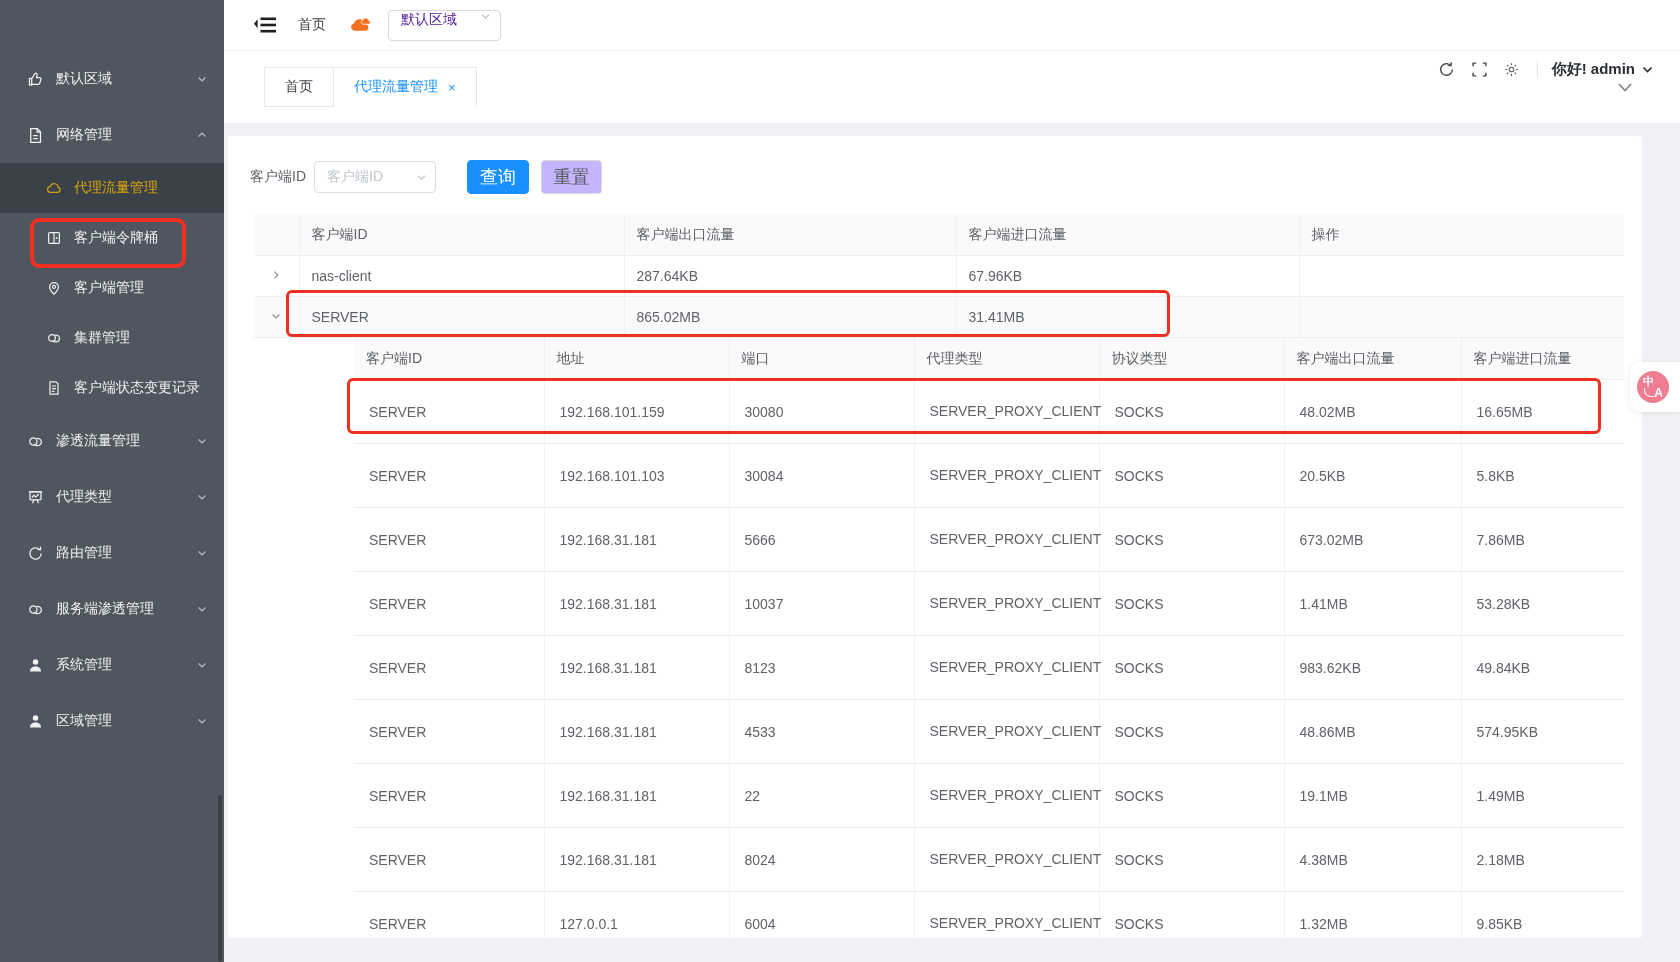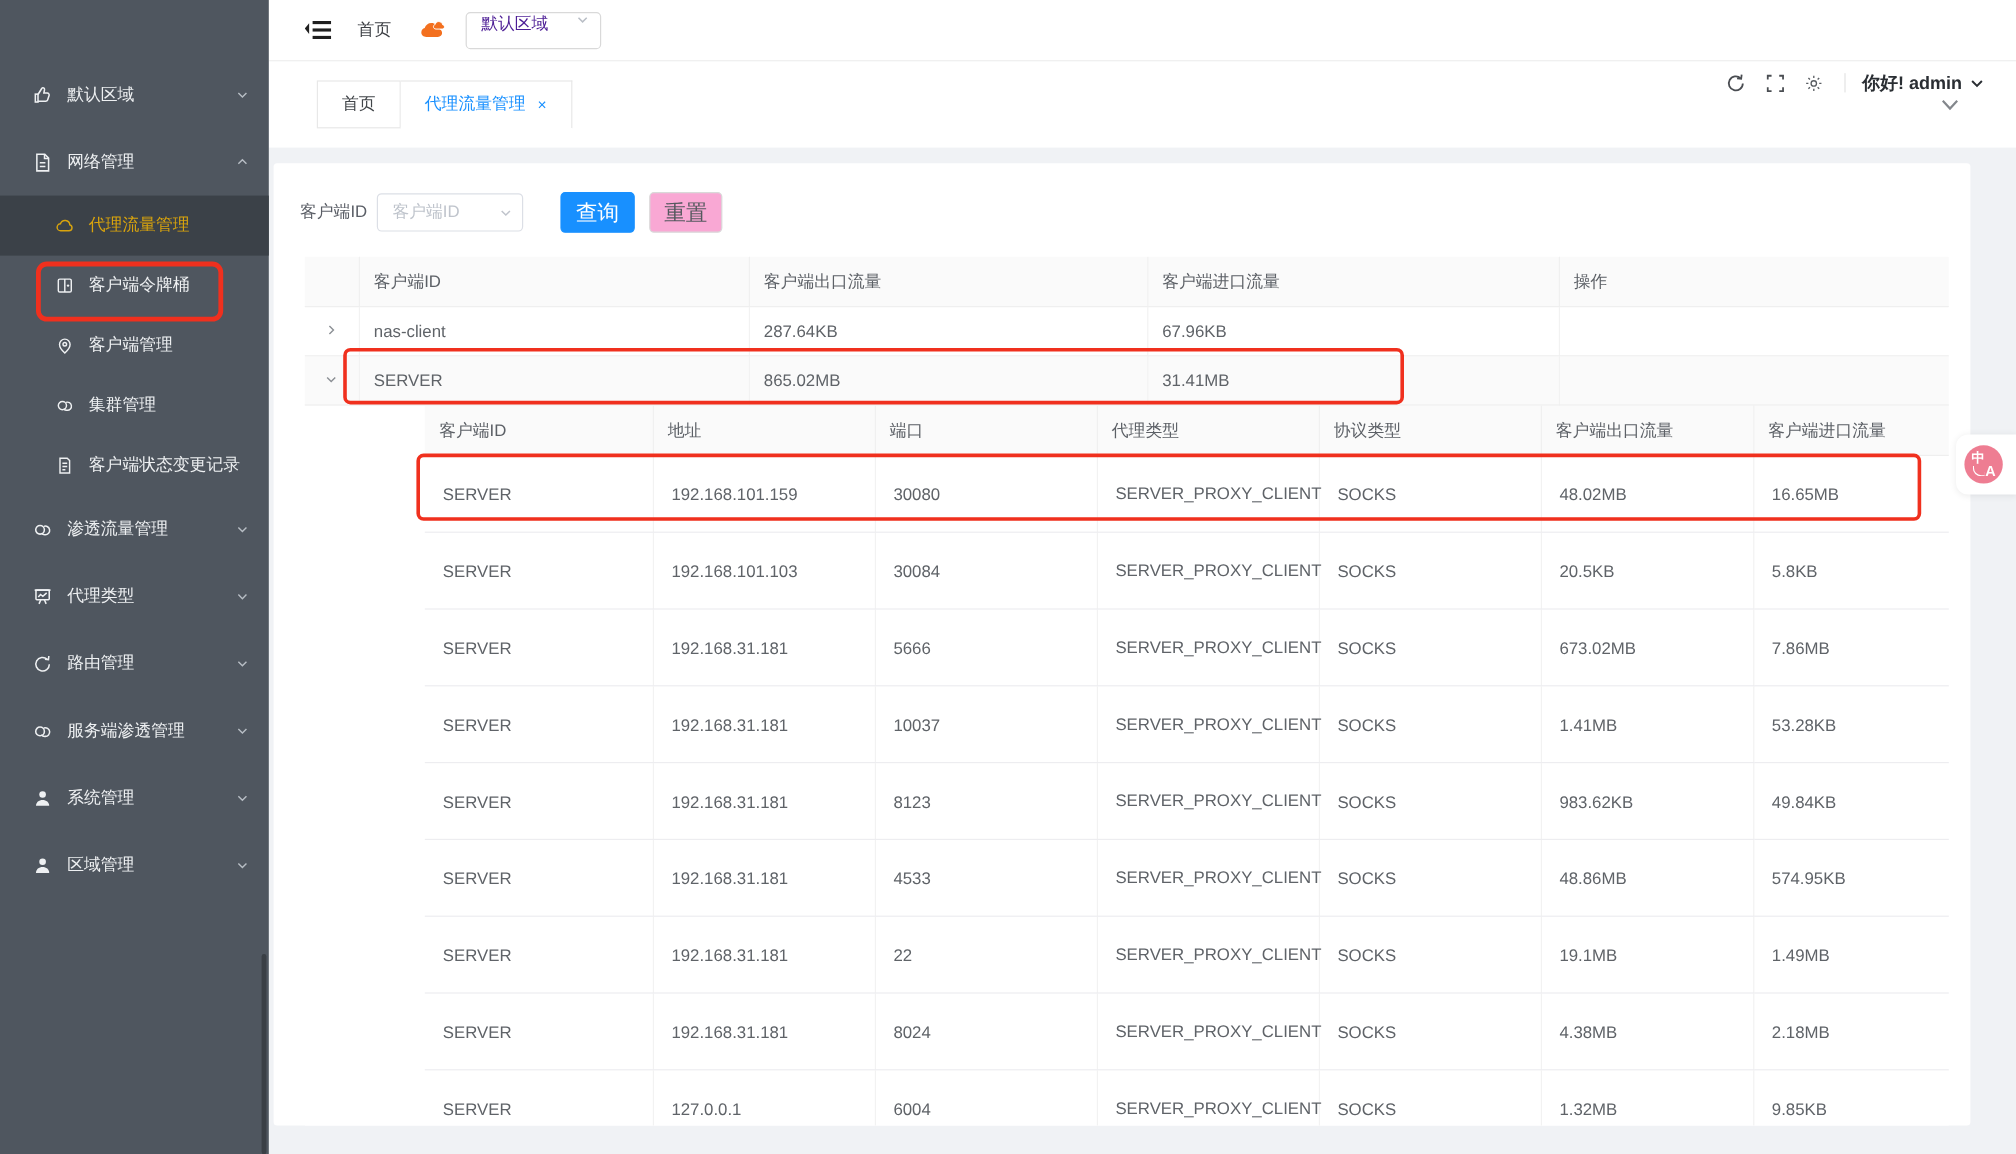--- a/index.html
+++ b/index.html
@@ -48,21 +48,21 @@
 
   
   .panel{position:absolute;left:228px;top:136px;width:1414px;height:802px;background:#fff;border-radius:3px;overflow:hidden;z-index:2;}
   .filter-row{display:flex;align-items:center;padding:24px 0 0 22px;}
   .filter-label{font-size:14px;color:#5a5e66;margin-right:8px;}
   .filter-select{width:122px;height:32px;border:1px solid #dcdfe6;border-radius:4px;display:flex;align-items:center;justify-content:space-between;padding:0 8px 0 12px;box-sizing:border-box;background:#fff;cursor:pointer;}
   .filter-select .ph{font-size:14px;color:#bfc4cc;}
   .filter-select .sel-arrow{width:11px;height:11px;color:#c0c4cc;display:inline-flex;}
   .btn{height:34px;border-radius:4px;font-size:18px;display:flex;align-items:center;justify-content:center;cursor:pointer;box-sizing:border-box;}
   .btn-primary{width:62px;margin-left:31px;background:#1890ff;color:#fff;border:1px solid #1890ff;}
-  .btn-plain{width:61px;margin-left:12px;background:#f9a8d4;color:#55595f;border:1px solid #d9d9d9;}
+  .btn-plain{width:61px;margin-left:12px;background:#c4b5fd;color:#55595f;border:1px solid #d9d9d9;}
 
   table{border-collapse:collapse;table-layout:fixed;}
   .main-table{width:1370px;margin:20px 0 0 26px;font-size:14px;}
   .main-table thead th{background:#fafafa;height:41px;font-weight:500;color:#5c6066;text-align:left;padding:0 0 0 12px;border-bottom:1px solid #efefef;border-right:1px solid #f0f0f0;}
   .main-table thead th:last-child{border-right:none;}
   .main-table td{height:40px;color:#5f6368;padding:0 0 0 12px;border-bottom:1px solid #efefef;border-right:1px solid #f2f2f2;}
   .main-table td:last-child{border-right:none;}
   .main-table tr.expanded-row td{background:#fafafa;}
   .expand-cell{text-align:center;padding:0 !important;}
   .expand-ic{width:12px;height:12px;color:#8c9095;display:inline-flex;cursor:pointer;}

